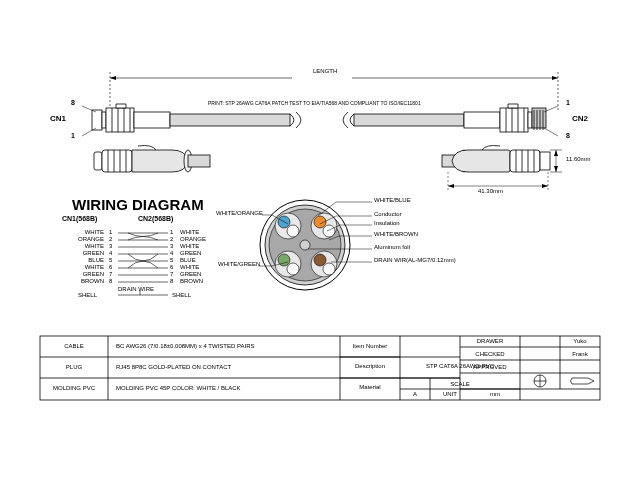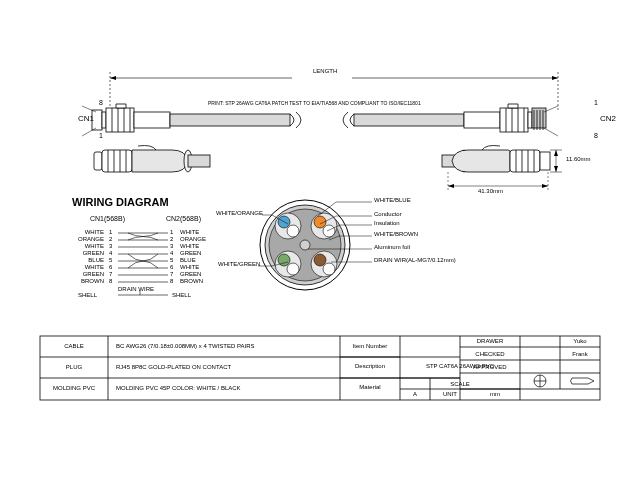--- a/index.html
+++ b/index.html
@@ -8,22 +8,22 @@
     font-family:"Liberation Sans", sans-serif;
     color:#000;overflow:hidden;position:relative;
   }
   .stage{position:absolute;left:0;top:0;width:640px;height:480px;}
   svg{position:absolute;left:0;top:0;}
   .txt{position:absolute;white-space:nowrap;}
   .t5{font-size:5px;}
   .t6{font-size:6px;}
   .t7{font-size:7px;}
   .t8{font-size:8px;}
-  .t11{font-size:11px;font-weight:bold;}
-  .b{font-weight:normal;margin-left:28px;}
+  .t11{font-size:15px;font-weight:bold;}
+  .b{font-weight:bold;}
   .ctr{text-align:center;}
 </style>
 </head>
 <body>
 
 <div class="stage">
 
 <svg width="640" height="480" viewBox="0 0 640 480">
 
   <g stroke="#000" stroke-width="0.6" fill="none">

